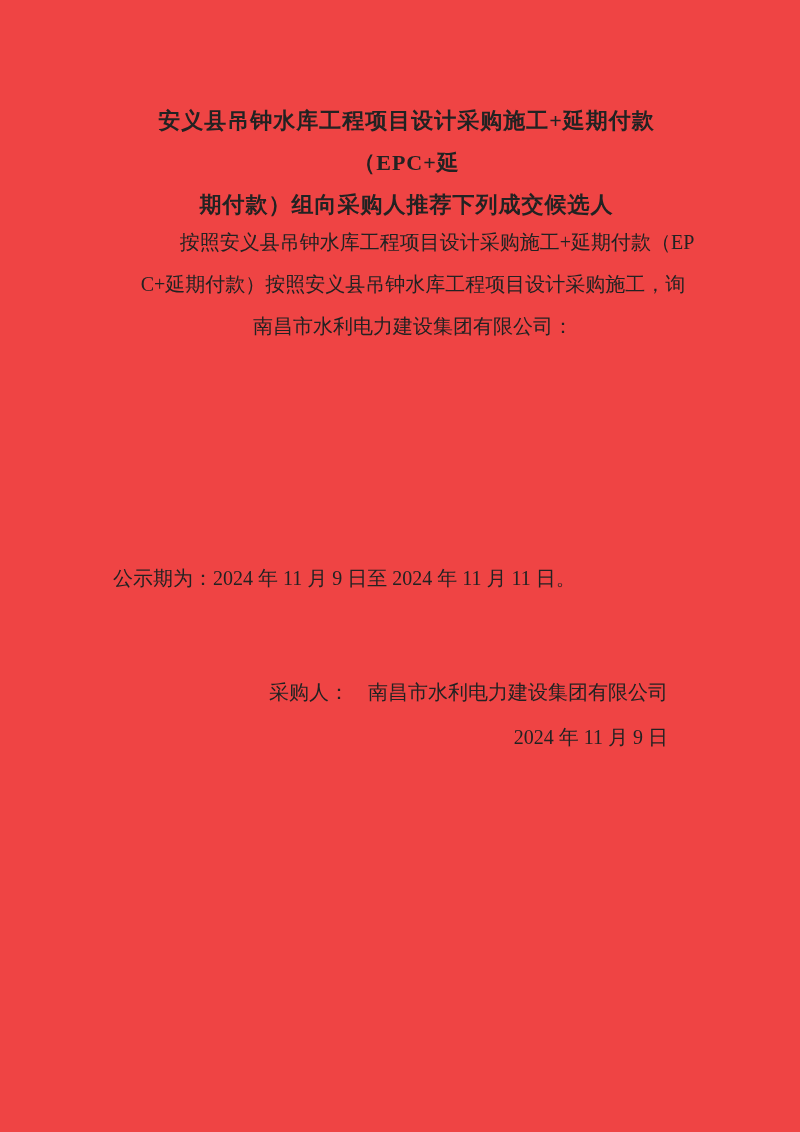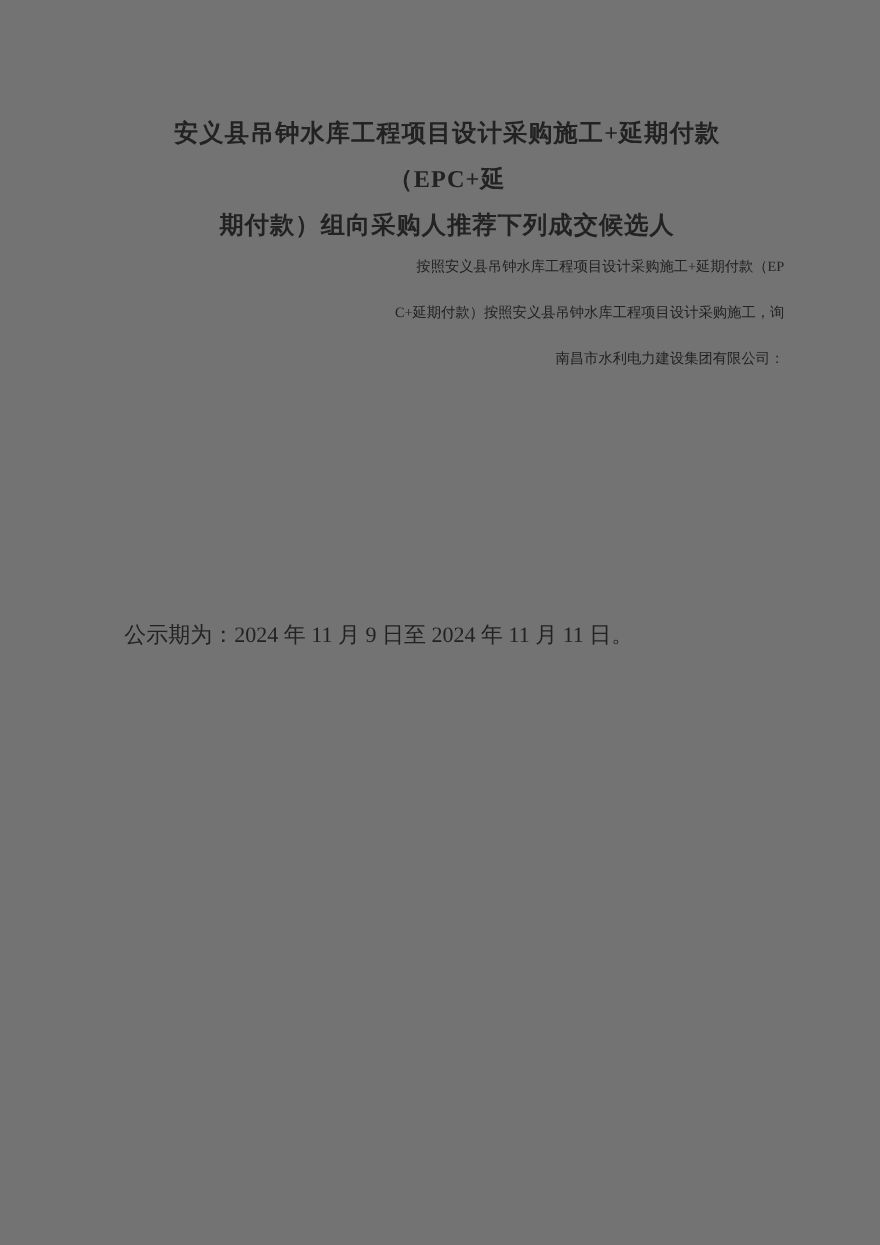--- a/index.html
+++ b/index.html
@@ -4,44 +4,44 @@
 <style>
   html, body {
     margin: 0;
     padding: 0;
     background: #ffffff;
   }
   .page {
     position: relative;
     width: 800px;
     height: 1132px;
-    background: #737373;
+    background: #ef4444;
     font-family: "Liberation Serif", "DejaVu Serif", serif;
     color: #222222;
     overflow: hidden;
   }
   .doc-title {
     position: absolute;
     top: 100px;
     left: 113px;
     width: 587px;
     font-size: 22px;
     font-weight: bold;
     line-height: 42px;
     text-align: center;
     letter-spacing: 1px;
   }
   .body-paragraph {
     position: absolute;
     top: 221px;
     left: 113px;
     width: 600px;
-    font-size: 13px;
+    font-size: 20px;
     line-height: 42px;
-    text-align: right;
+    text-align: center;
   }
   .para-line.indent {
     padding-left: 48px;
   }
   .candidate-list {
     position: absolute;
     top: 388px;
     left: 156px;
     width: 560px;
     font-size: 20px;
@@ -82,14 +82,21 @@
 
   <div class="body-paragraph">
     <div class="para-line indent">按照安义县吊钟水库工程项目设计采购施工+延期付款（EP</div>
     <div class="para-line">C+延期付款）按照安义县吊钟水库工程项目设计采购施工，询</div>
     <div class="para-line">南昌市水利电力建设集团有限公司：</div>
   </div>
 
 
   <div class="publicity">公示期为：2024 年 11 月 9 日至 2024 年 11 月 11 日。</div>
 
+  <div class="signature">
+    <div class="sig-line">
+      <span>采购人：</span>
+      <span class="purchaser-name">南昌市水利电力建设集团有限公司</span>
+    </div>
+    <div class="sig-line">2024 年 11 月 9 日</div>
+  </div>
 
 </div>
 
 </body></html>

